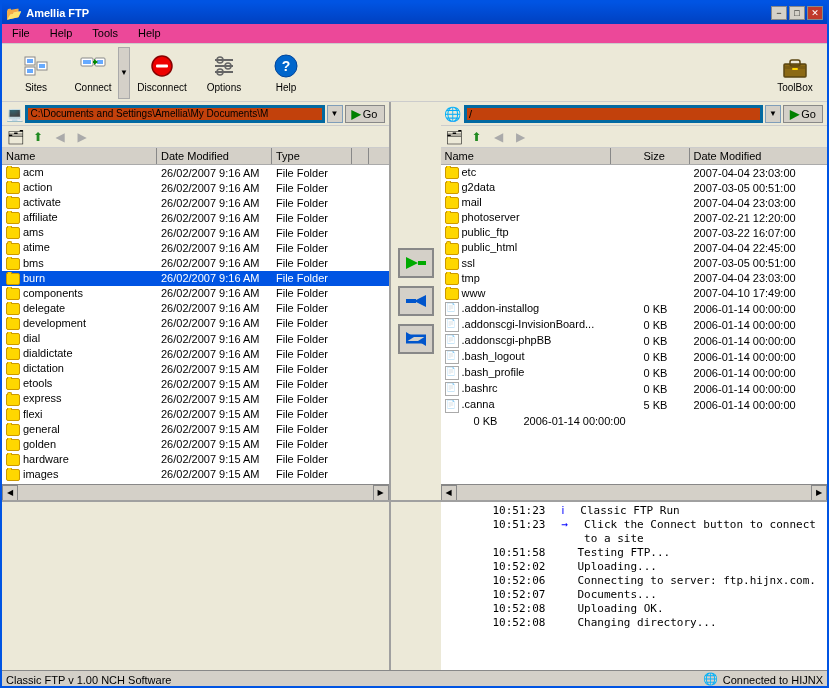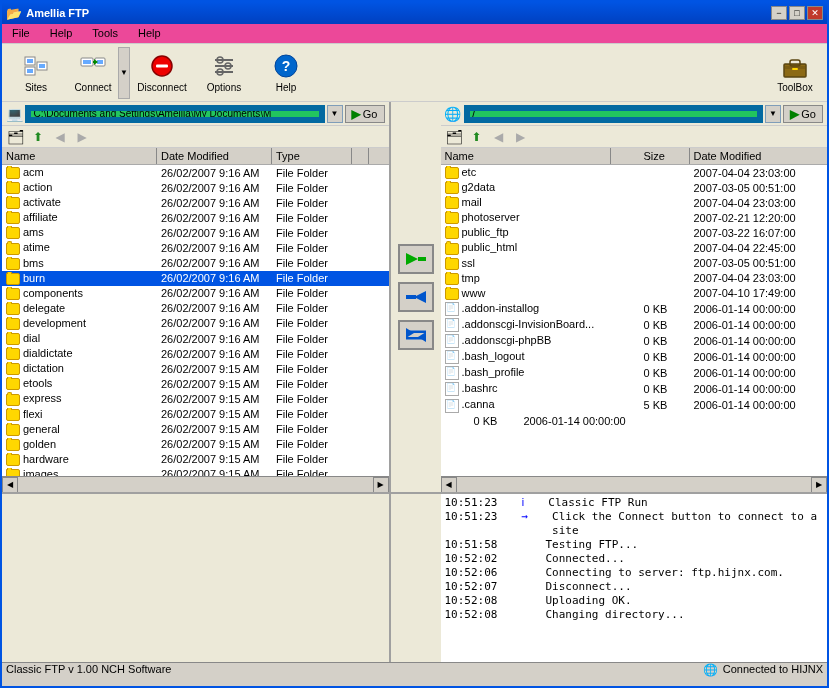--- a/index.html
+++ b/index.html
@@ -26,21 +26,21 @@
     
     .content { display: flex; flex: 1; overflow: hidden; }
 
     
     .left-pane { flex: 1; display: flex; flex-direction: column; border-right: 2px solid #a0a0a0; min-width: 0; }
     
     .right-pane { flex: 1; display: flex; flex-direction: column; min-width: 0; }
 
     
     .address-bar { display: flex; align-items: center; padding: 2px 4px; background: #ece9d8; border-bottom: 1px solid #ccc; height: 24px; gap: 2px; }
-    .addr-input { flex: 1; height: 18px; border: 6px solid #0369a1; background: #22c55e; padding: 0 2px; font-size: 11px; }
+    .addr-input { flex: 1; height: 18px; border: 3px solid #0369a1; background: #c2410c; padding: 0 2px; font-size: 11px; }
     .addr-dropdown { width: 16px; height: 18px; border: 1px solid #7f9db9; background: #d4d0c8; cursor: pointer; display: flex; align-items: center; justify-content: center; font-size: 8px; }
     .go-btn { display: flex; align-items: center; gap: 2px; padding: 1px 6px; background: #d4d0c8; border: 1px solid #888; cursor: pointer; height: 18px; font-size: 11px; }
     .go-arrow { color: #008000; font-size: 12px; font-weight: bold; }
 
     
     .nav-toolbar { display: flex; align-items: center; padding: 2px 4px; background: #ece9d8; border-bottom: 1px solid #ccc; height: 22px; gap: 2px; }
     .nav-btn { width: 20px; height: 18px; display: flex; align-items: center; justify-content: center; border: 1px solid transparent; cursor: pointer; font-size: 12px; }
     .nav-btn.disabled { color: #aaa; cursor: default; }
 
     
@@ -60,27 +60,27 @@
 
     
     .col-name-r { width: 170px; flex-shrink: 0; }
     .col-size-r { width: 50px; flex-shrink: 0; margin-left: 29px; }
     .col-date-r { width: 145px; flex-shrink: 0; }
 
     
     .transfer-panel { width: 50px; display: flex; flex-direction: column; align-items: center; justify-content: center; gap: 8px; background: #ece9d8; padding: 4px; }
     .transfer-btn { width: 36px; height: 30px; background: #d4d0c8; border: 2px solid #888; cursor: pointer; display: flex; align-items: center; justify-content: center; }
     .log-content { flex: 1; background: white; overflow-y: scroll; padding: 2px 4px; font-size: 11px; font-family: monospace; }
-    .log-row { display: flex; gap: 24px; line-height: 14px; }
+    .log-row { display: flex; gap: 16px; line-height: 14px; margin-left: 48px; }
     .log-time { color: #000; white-space: nowrap; }
     .log-icon { color: #0000ff; }
     .log-msg { color: #000; }
 
     
-    .status-bar { height: 24px; background: #d4d0c8; border-top: 1px solid #888; display: flex; align-items: flex-start; padding: 0 4px; gap: 4px; }
+    .status-bar { height: 16px; background: #d4d0c8; border-top: 1px solid #888; display: flex; align-items: flex-end; padding: 0 4px; gap: 4px; }
 
     
     ::-webkit-scrollbar { width: 16px; height: 16px; }
     ::-webkit-scrollbar-track { background: #d4d0c8; }
     ::-webkit-scrollbar-thumb { background: #a0a0a0; border: 1px solid #888; }
 
     
     svg { display: block; }
   </style>
 </head>
@@ -558,31 +558,31 @@
             <span class="log-msg">Click the Connect button to connect to a site</span>
           </div>
           <div class="log-row">
             <span class="log-time">10:51:58</span>
             <span class="log-icon"></span>
             <span class="log-msg">Testing FTP...</span>
           </div>
           <div class="log-row">
             <span class="log-time">10:52:02</span>
             <span class="log-icon"></span>
-            <span class="log-msg">Connected...</span>
+            <span class="log-msg">Uploading...</span>
           </div>
           <div class="log-row">
             <span class="log-time">10:52:06</span>
             <span class="log-icon"></span>
             <span class="log-msg">Connecting to server: ftp.hijnx.com.</span>
           </div>
           <div class="log-row">
             <span class="log-time">10:52:07</span>
             <span class="log-icon"></span>
-            <span class="log-msg">Disconnect...</span>
+            <span class="log-msg">Documents...</span>
           </div>
           <div class="log-row">
             <span class="log-time">10:52:08</span>
             <span class="log-icon"></span>
             <span class="log-msg">Uploading OK.</span>
           </div>
           <div class="log-row">
             <span class="log-time">10:52:08</span>
             <span class="log-icon"></span>
             <span class="log-msg">Changing directory...</span>

